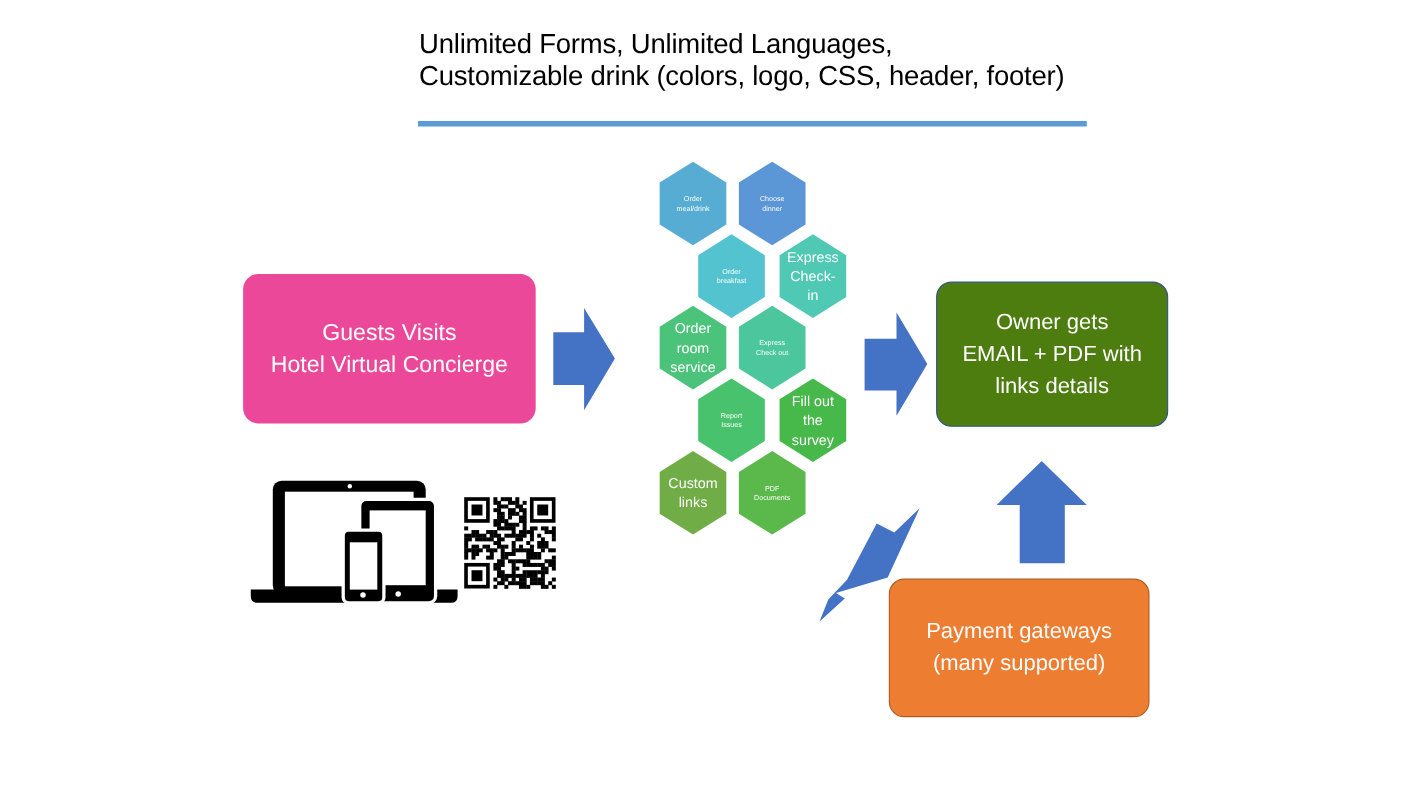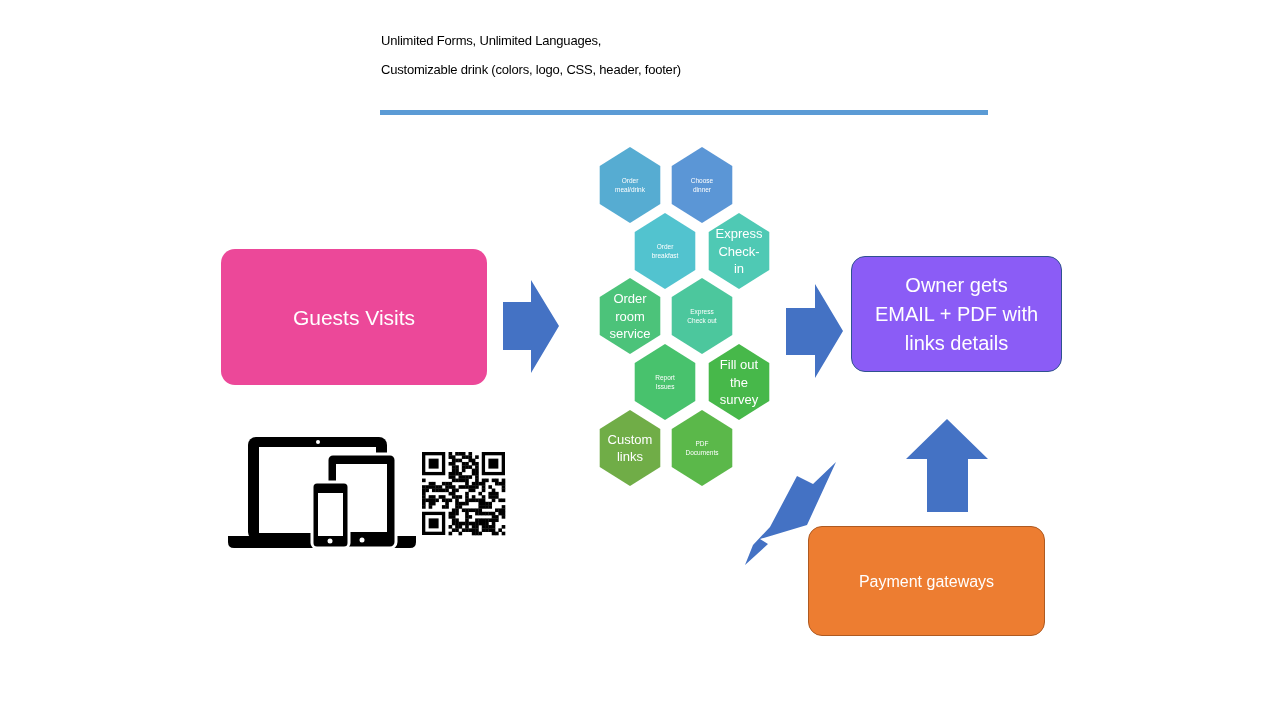--- a/index.html
+++ b/index.html
@@ -1,54 +1,56 @@
 <!DOCTYPE html>
 <html><head>
 <meta charset="utf-8">
 <style>
   html, body { margin:0; padding:0; background:#ffffff; }
   body { width:1280px; height:720px; position:relative; overflow:hidden; font-family:"Liberation Sans", "DejaVu Sans", sans-serif; }
   .abs { position:absolute; }
   .header { left:381px; top:26px; width:620px; }
-  .header-line { font-size:13px; line-height:29px; color:#000; white-space:nowrap; letter-spacing:-0.2px; }
+  .header-line { font-size:25px; line-height:29px; color:#000; white-space:nowrap; letter-spacing:-0.2px; }
   .underline { left:380px; top:110px; width:608px; height:5px; background:#5b9bd5; }
   .box { display:flex; align-items:center; justify-content:center; text-align:center; color:#fff; border-radius:14px; box-sizing:border-box; }
   .box-guest { left:221px; top:249px; width:266px; height:136px; background:#ec4899; font-size:21px; line-height:29px; }
-  .box-owner { left:851px; top:256px; width:211px; height:116px; background:#8b5cf6; border:1px solid #2f528f; font-size:20px; line-height:29px; }
-  .box-payment { left:808px; top:526px; width:237px; height:110px; background:#ed7d31; border:1px solid #ae5a21; font-size:16px; line-height:29px; }
+  .box-owner { left:851px; top:256px; width:211px; height:132px; background:#4d7c0f; border:1px solid #2f528f; font-size:20px; line-height:29px; }
+  .box-payment { left:808px; top:526px; width:237px; height:126px; background:#ed7d31; border:1px solid #ae5a21; font-size:20px; line-height:29px; }
   .box span { display:block; }
   svg.layer { position:absolute; left:0; top:0; }
   .hex-text { fill:#fff; text-anchor:middle; font-family:"Liberation Sans", "DejaVu Sans", sans-serif; }
 </style>
 </head>
 <body>
 
 <div class="abs header">
   <div class="header-line">Unlimited Forms, Unlimited Languages,</div>
   <div class="header-line">Customizable drink (colors, logo, CSS, header, footer)</div>
 </div>
 <div class="abs underline"></div>
 
 <div class="abs box box-guest">
   <div>
     <span>Guests Visits</span>
+    <span>Hotel Virtual Concierge</span>
   </div>
 </div>
 
 <div class="abs box box-owner">
   <div>
     <span>Owner gets</span>
     <span>EMAIL + PDF with</span>
     <span>links details</span>
   </div>
 </div>
 
 <div class="abs box box-payment">
   <div>
     <span>Payment gateways</span>
+    <span>(many supported)</span>
   </div>
 </div>
 
 <svg class="layer" width="1280" height="720">
 
   <polygon fill="#4472c4" points="503,302 531,302 531,280 559,326 531,373 531,350 503,350"></polygon>
 
   <polygon fill="#4472c4" points="786,308 815,308 815,284 843,331 815,378 815,355 786,355"></polygon>
 
   <polygon fill="#4472c4" points="947,419 988,459 968,459 968,512 927,512 927,459 906,459"></polygon>

